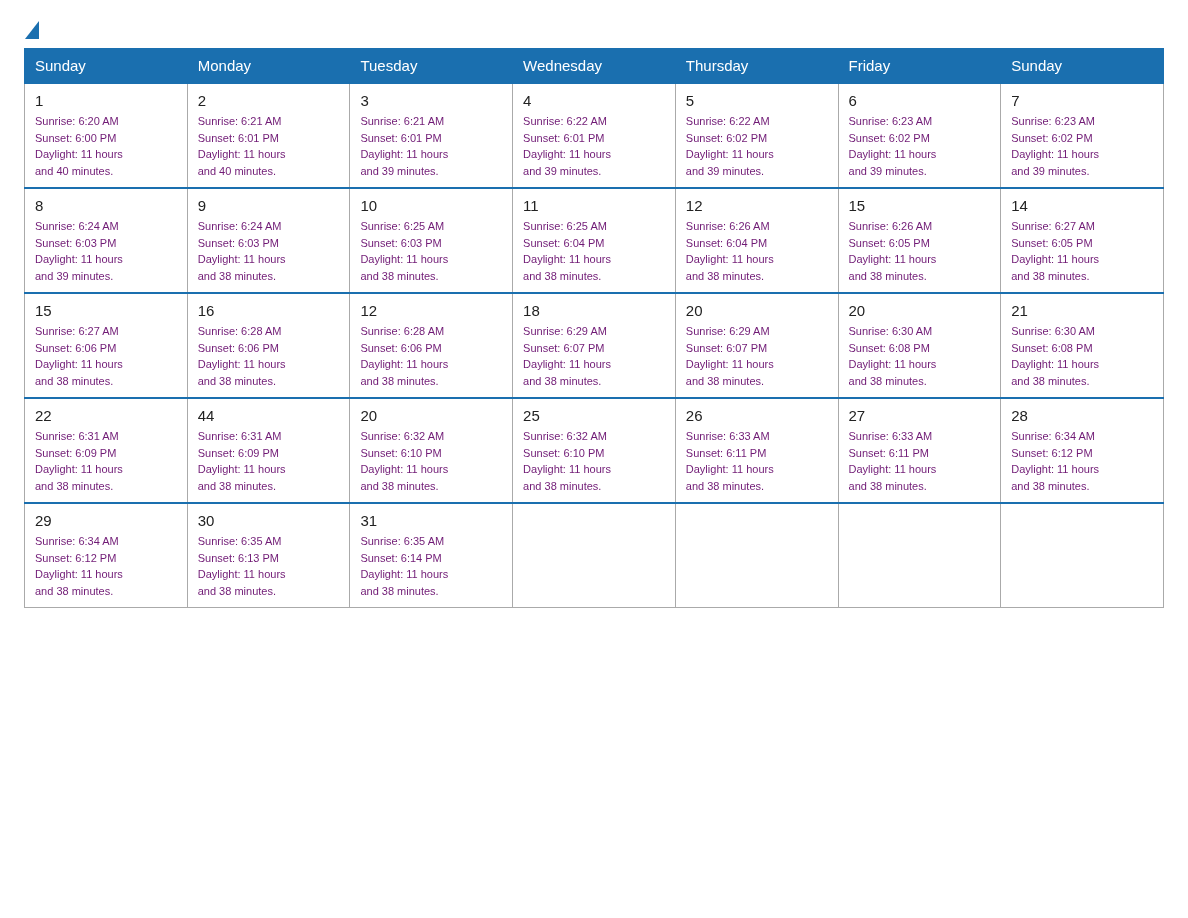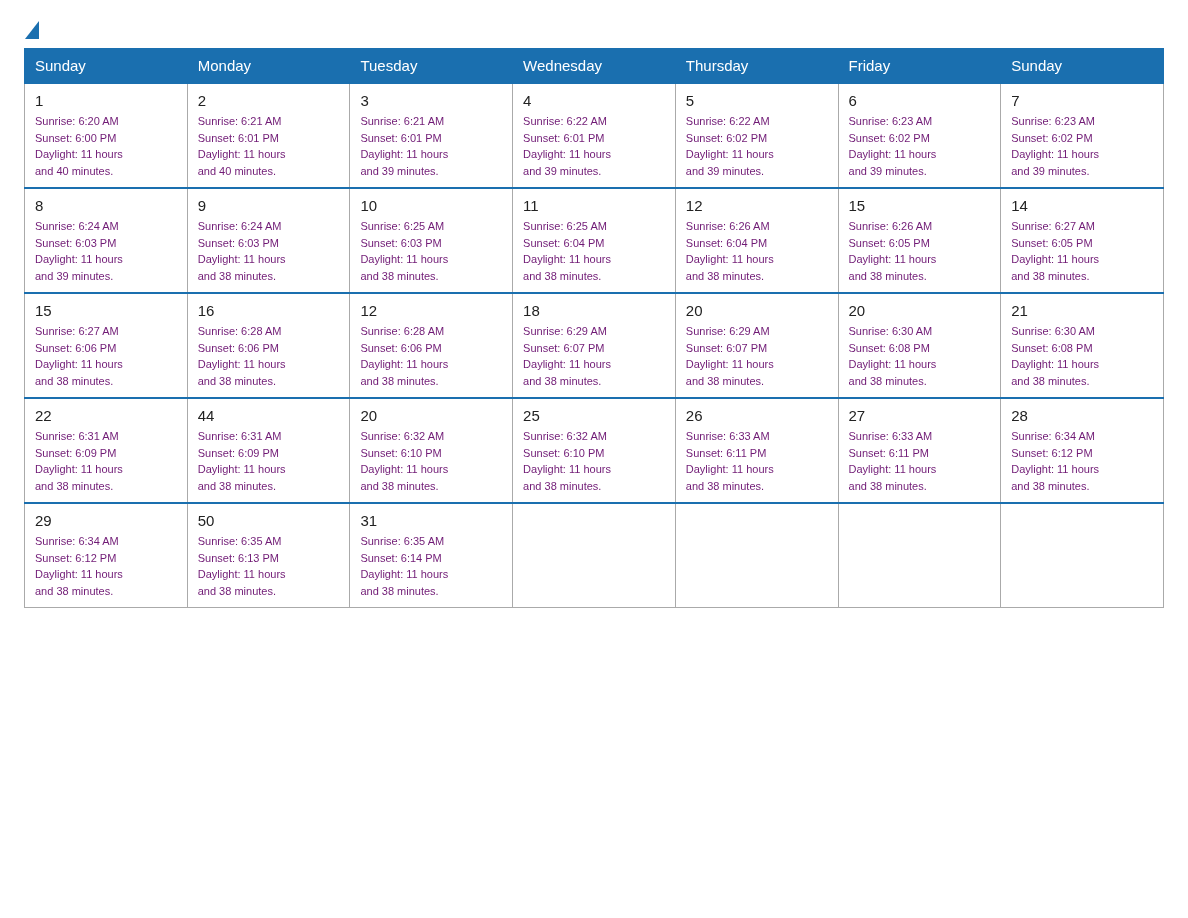--- a/index.html
+++ b/index.html
@@ -247,21 +247,21 @@
           <span class="day-number">28</span>
           <div class="day-info">Sunrise: 6:34 AM<br>Sunset: 6:12 PM<br>Daylight: 11 hours<br>and 38 minutes.</div>
         </td>
       </tr>
       <tr>
         <td>
           <span class="day-number">29</span>
           <div class="day-info">Sunrise: 6:34 AM<br>Sunset: 6:12 PM<br>Daylight: 11 hours<br>and 38 minutes.</div>
         </td>
         <td>
-          <span class="day-number">50</span>
+          <span class="day-number">30</span>
           <div class="day-info">Sunrise: 6:35 AM<br>Sunset: 6:13 PM<br>Daylight: 11 hours<br>and 38 minutes.</div>
         </td>
         <td>
           <span class="day-number">31</span>
           <div class="day-info">Sunrise: 6:35 AM<br>Sunset: 6:14 PM<br>Daylight: 11 hours<br>and 38 minutes.</div>
         </td>
         <td class="empty-cell"></td>
         <td class="empty-cell"></td>
         <td class="empty-cell"></td>
         <td class="empty-cell"></td>

